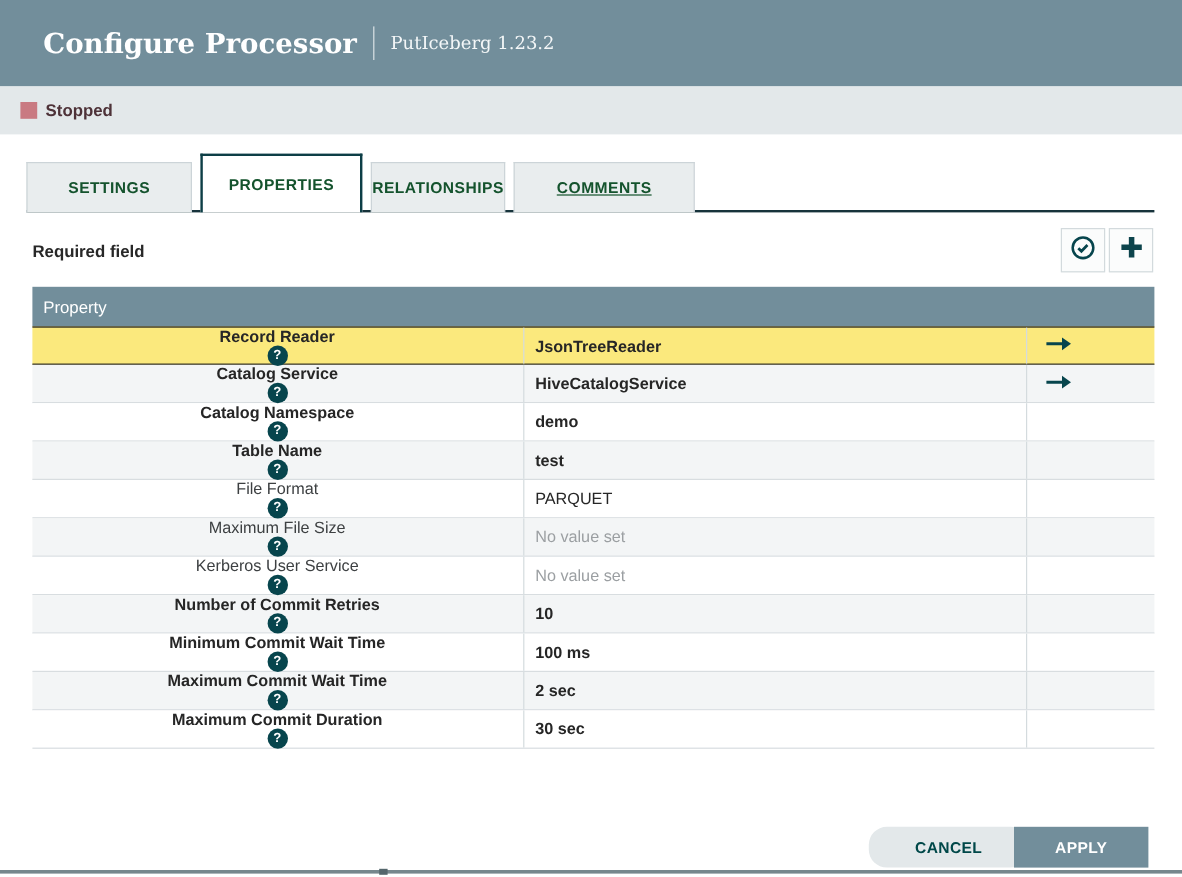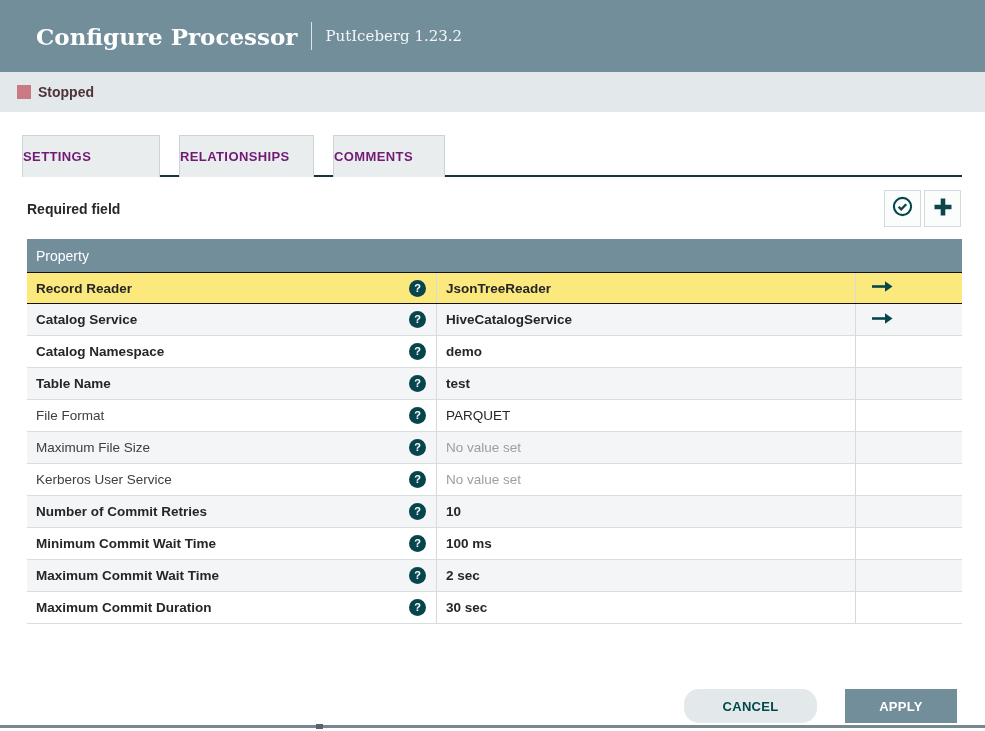--- a/index.html
+++ b/index.html
@@ -46,23 +46,23 @@
     position:absolute; top:175px; left:22px; width:940px; height:2px;
     background:#17333b; z-index:1;
   }
   .tab-bar {
     position:absolute; top:128px; left:22px; height:49px;
     display:flex; align-items:flex-end; z-index:2;
   }
   .tab {
     height:42px; background:#e9edee;
     border:1px solid #ccd4d8; border-bottom:none;
-    display:flex; align-items:center; justify-content:flex-start;
-    font-size:13px; font-weight:bold; color:#701a75;
-    letter-spacing:0.4px; margin-right:19px; cursor:pointer;
+    display:flex; align-items:center; justify-content:center;
+    font-size:13px; font-weight:bold; color:#14532d;
+    letter-spacing:0.4px; margin-right:7px; cursor:pointer;
   }
   .tab:nth-child(1){ width:138px; }
   .tab:nth-child(2){ width:135px; }
   .tab:nth-child(3){ width:112px; }
   .tab:nth-child(4){ width:151px;text-decoration:underline; }
   .tab:nth-child(5){ width:129px; }
   .tab.active {
     height:49px; background:#ffffff;
     border:2px solid #0d3e46; border-bottom:none; z-index:3;
   }
@@ -96,22 +96,22 @@
     background:#ffffff; border-bottom:1px solid #d8dde0;
     font-size:13.5px; color:#262626; cursor:pointer;
   }
   .rows .row:nth-child(even) { background:#f3f5f6; }
   .row.selected {
     background:#fbe97d;
     border-top:1px solid #111111;
     border-bottom:1px solid #111111;
   }
   .cell-property {
-    width:410px; display:flex; align-items:center; justify-content:space-between;
-    padding:0 10px 0 9px; border-right:1px solid #d4dbde;
+    width:410px; display:flex; align-items:center; 
+    padding:0 10px 0 9px; border-right:1px solid #d4dbde;flex-direction:column;
   }
   .prop-name { font-weight:normal; color:#3d4042; }
   .row.required .prop-name { font-weight:bold; color:#262626; }
   .help-icon {
     width:17px; height:17px; border-radius:50%;
     background:#07454d; color:#ffffff;
     font-size:11px; font-weight:bold; line-height:17px; text-align:center;
     flex-shrink:0;
   }
   .cell-value {
@@ -123,21 +123,21 @@
   .cell-link { width:106px; display:flex; align-items:center; padding-left:15px; }
   .goto-arrow { display:none; }
   .row.has-link .goto-arrow { display:block; cursor:pointer; }
 
   
   .footer-btn {
     position:absolute; top:689px; height:34px; border:none;
     font-family:"Liberation Sans", sans-serif;
     font-size:13px; font-weight:bold; letter-spacing:0.3px; cursor:pointer;
   }
-  .cancel-btn { left:684px; width:133px; background:#e3e8ea; color:#004849;border-radius:15px; }
+  .cancel-btn { left:724px; width:133px; background:#e3e8ea; color:#004849;border-radius:15px; }
   .apply-btn  { left:845px; width:112px; background:#728e9b; color:#ffffff; }
 
   
   .bottom-line { position:absolute; top:725px; left:0; width:985px; height:3px; background:#76878d; }
   .bottom-tick { position:absolute; top:724px; left:316px; width:7px; height:5px; background:#54666c; }
 </style>
 </head>
 <body>
 
 <div class="dialog-header">
@@ -148,20 +148,23 @@
 
 <div class="status-bar">
   <span class="status-square"></span>
   <span class="status-label">Stopped</span>
 </div>
 
 <div class="tab-line"></div>
 <div class="tab-bar">
     <div class="tab">
     <span>SETTINGS</span>
+  </div>
+    <div class="tab active">
+    <span>PROPERTIES</span>
   </div>
     <div class="tab">
     <span>RELATIONSHIPS</span>
   </div>
     <div class="tab">
     <span>COMMENTS</span>
   </div>
   </div>
 
 <div class="required-field-label">Required field</div>

